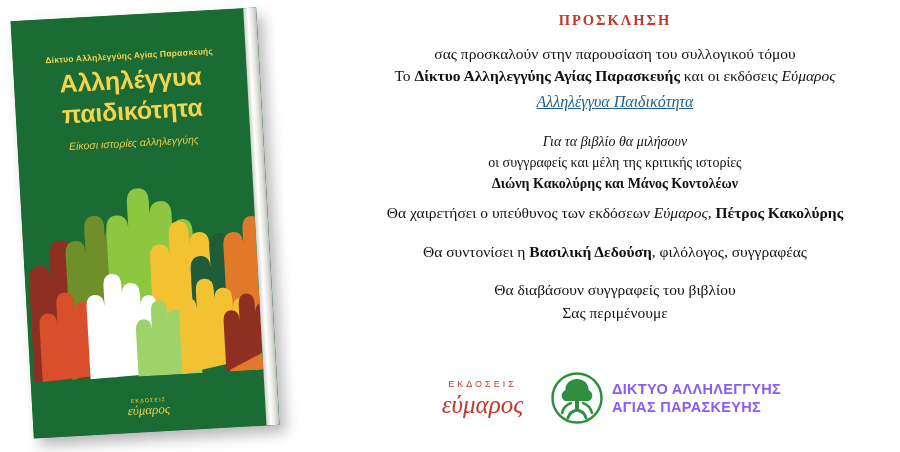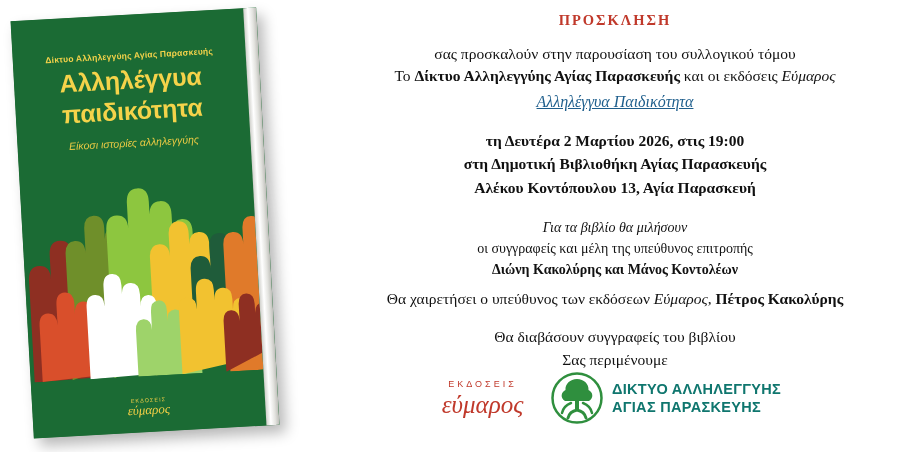--- a/index.html
+++ b/index.html
@@ -212,21 +212,21 @@
     font-size: 25px;
     display: block;
   }
   .diktyo-logo {
     display: flex;
     align-items: center;
     gap: 9px;
   }
   .tree-mark { width: 52px; height: 52px; flex: none; }
   .diktyo-text {
-    color: #0f766e;
+    color: #8b5cf6;
     font-family: "Liberation Sans", sans-serif;
     font-weight: 700;
     font-size: 14.5px;
     line-height: 1.25;
     text-align: left;
     letter-spacing: 0.3px;
   }
   .diktyo-text .ln { display: block; }
 </style>
 </head>
@@ -287,36 +287,34 @@
   <div class="invite">
 
     <div class="invite-heading">ΠΡΟΣΚΛΗΣΗ</div>
 
     <div class="blk b1">
       <span class="ln">σας προσκαλούν στην παρουσίαση του συλλογικού τόμου</span>
       <span class="ln"><span>Το </span><span class="bold">Δίκτυο Αλληλεγγύης Αγίας Παρασκευής</span><span> και οι εκδόσεις </span><span class="ital">Εύμαρος</span></span>
       <span class="title-ital">Αλληλέγγυα Παιδικότητα</span>
     </div>
 
-    <div class="blk b2">
-      <span class="ln">τη Δευτέρα 2 Μαρτίου 2026, στις 19:00</span>
-      <span class="ln">στη Δημοτική Βιβλιοθήκη Αγίας Παρασκευής</span>
-      <span class="ln">Αλέκου Κοντόπουλου 13, Αγία Παρασκευή</span>
-    </div>
 
     <div class="blk b3">
       <span class="ln ital">Για τα βιβλίο θα μιλήσουν</span>
-      <span class="ln">οι συγγραφείς και μέλη της υπεύθυνος επιτροπής</span>
+      <span class="ln">οι συγγραφείς και μέλη της κριτικής ιστορίες</span>
       <span class="ln bold">Διώνη Κακολύρης και Μάνος Κοντολέων</span>
     </div>
 
     <div class="blk b4">
       <span>Θα χαιρετήσει ο υπεύθυνος των εκδόσεων </span><span class="ital">Εύμαρος</span><span>, </span><span class="bold">Πέτρος Κακολύρης</span>
     </div>
 
+    <div class="blk b5">
+      <span>Θα συντονίσει η </span><span class="bold">Βασιλική Δεδούση</span><span>, φιλόλογος, συγγραφέας</span>
+    </div>
 
     <div class="blk b6">Θα διαβάσουν συγγραφείς του βιβλίου</div>
 
     <div class="blk b7">Σας περιμένουμε</div>
   </div>
 
   <div class="footer">
 
     <div class="evmaros-logo">
       <span class="ek">ΕΚΔΟΣΕΙΣ</span>

